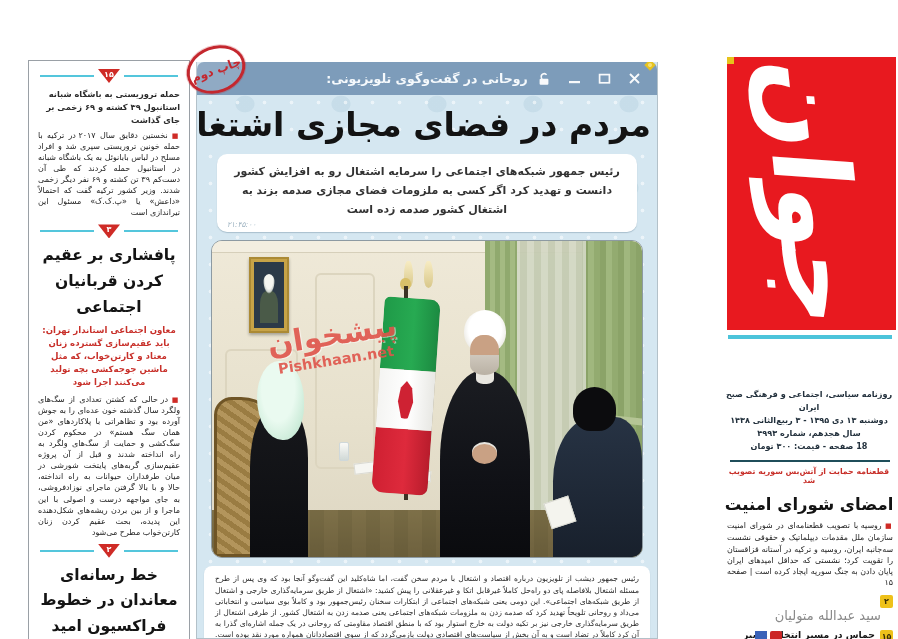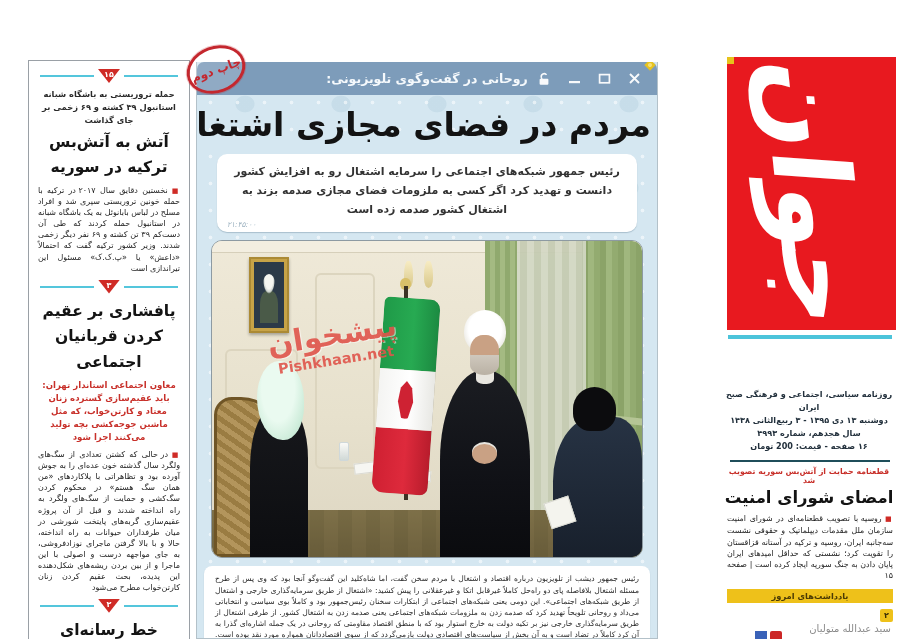--- a/index.html
+++ b/index.html
@@ -16,21 +16,21 @@
     border: 1px solid #9aa0a6; border-bottom: none; background: #fff;
     padding: 2px 9px; overflow: hidden;
   }
   .sep { display: flex; align-items: center; gap: 4px; margin: 6px 2px 5px; }
   .sep .ln { flex: 1; height: 2px; background: #54c6dc; }
   .sep .tri {
     width: 22px; height: 14px; background: #cf2b26; color: #fff;
     clip-path: polygon(0 0, 100% 0, 50% 100%);
     font-size: 8px; line-height: 11px; text-align: center; font-weight: bold;
   }
-  .kicker-s { font-size: 8.3px; font-weight: bold; color: #2b2b2b; text-align: center; line-height: 1.55; margin: 2px 0 3px; }
+  .kicker-s { font-size: 8.3px; font-weight: bold; color: #2b2b2b; line-height: 1.55; margin: 2px 0 3px; }
   .hl { font-size: 15.5px; font-weight: bold; color: #141414; text-align: center; line-height: 1.65; margin: 2px 0 4px; }
   .subhead-red { font-size: 8.6px; font-weight: bold; color: #c8302a; text-align: center; line-height: 1.5; margin: 1px 0 5px; }
   .body-s { font-size: 8px; color: #222; text-align: justify; line-height: 1.38; }
   .bullet::before { content: "■ "; color: #cf2b26; font-size: 7px; }
 
   
   .center {
     position: absolute; left: 196px; top: 62px; width: 462px; height: 577px;
     background-color: #d5e7f1;
     background-image:
@@ -164,52 +164,51 @@
   .logo-corner { position: absolute; left: -3px; top: -3px; width: 10px; height: 10px; background: #e7c31b; z-index: 2; }
   .logo-text {
     position: absolute; left: 50%; top: 50%;
     transform: translate(-50%, -50%) rotate(84deg) skewX(-10deg);
     font-size: 105px; font-weight: bold; color: #fff; line-height: 1; white-space: nowrap;
   }
   .cyan-rule { height: 4px; background: #4cc4da; margin: 5px 4px 0 6px; }
   .masthead-info { padding: 5px 2px 3px; margin-top: 44px; }
   .masthead-info div { font-size: 8.1px; color: #22303c; text-align: center; line-height: 1.62; font-weight: bold; }
   .dark-rule { height: 2px; background: #1f4e5a; margin: 3px 6px 5px 8px; }
-  .rs-kicker { font-size: 7.8px; font-weight: bold; color: #c8302a; text-align: center; margin: 2px 0 1px; }
+  .rs-kicker { font-size: 7.8px; font-weight: bold; color: #c8302a; text-align: center; margin: 2px 0 8px; }
   .rs-hl { font-size: 16.5px; font-weight: bold; color: #131313; text-align: center; line-height: 1.45; }
   .rs-body { font-size: 7.9px; color: #222; text-align: justify; line-height: 1.42; margin: 4px 3px 4px 5px; }
   .notes-header { margin: 7px 3px 0 5px; height: 14px; background: #eec11a;
     display: flex; align-items: center; justify-content: center;
     font-size: 8.3px; font-weight: bold; color: #4a3a04; }
   .notes { list-style: none; margin: 5px 3px 0 5px; }
   .note { margin-bottom: 5px; }
   .note-line { display: flex; align-items: flex-start; gap: 5px; }
   .note-badge { flex: 0 0 13px; width: 13px; height: 13px; margin-top: 1px; background: #eec11a;
     color: #3b2f05; font-size: 8px; font-weight: bold; display: flex; align-items: center; justify-content: center; border-radius: 2px; }
   .note-title { font-size: 9.3px; font-weight: bold; color: #151515; line-height: 1.35; }
-  .note-author { font-size: 10px; color: #8a8a8a; margin-right: 2px; line-height: 1.3; }
+  .note-author { font-size: 13px; color: #8a8a8a; margin-right: 12px; line-height: 1.3; }
   .cut-logo { position: absolute; left: 33px; top: 576px; display: flex; gap: 3px; direction: ltr; }
   .cut-logo .b1 { width: 12px; height: 10px; background: #3a62b8; }
   .cut-logo .b2 { width: 12px; height: 10px; background: #cc2626; border-radius: 2px 2px 0 0; }
 </style>
 </head>
 <body>
 
 <div id="page">
 
   <aside class="left-col">
 
     <div class="sep">
       <span class="ln"></span>
       <span class="tri">۱۵</span>
       <span class="ln"></span>
     </div>
     <article>
       <div class="kicker-s">حمله تروریستی به باشگاه شبانه استانبول ۳۹ کشته و ۶۹ زخمی بر جای گذاشت</div>
-      <h3 class="hl">آتش به آتش‌بس ترکیه در سوریه</h3>
       <p class="body-s bullet">نخستین دقایق سال ۲۰۱۷ در ترکیه با حمله خونین تروریستی سپری شد و افراد مسلح در لباس بابانوئل به یک باشگاه شبانه در استانبول حمله کردند که طی آن دست‌کم ۳۹ تن کشته و ۶۹ نفر دیگر زخمی شدند. وزیر کشور ترکیه گفت که احتمالاً «داعش» یا «پ.ک.ک» مسئول این تیراندازی است</p>
     </article>
 
     <div class="sep">
       <span class="ln"></span>
       <span class="tri">۳</span>
       <span class="ln"></span>
     </div>
     <article>
       <h3 class="hl">پافشاری بر عقیم کردن قربانیان اجتماعی</h3>
@@ -324,31 +323,30 @@
   <aside class="right-col">
     <div class="logo-box">
       <span class="logo-corner"></span>
       <span class="logo-text">جوان</span>
     </div>
     <div class="cyan-rule"></div>
     <div class="masthead-info">
       <div>روزنامه سیاسی، اجتماعی و فرهنگی صبح ایران</div>
       <div>دوشنبه ۱۳ دی ۱۳۹۵ - ۳ ربیع‌الثانی ۱۴۳۸</div>
       <div>سال هجدهم، شماره ۴۹۹۳</div>
-      <div>۱۶ صفحه - قیمت: 200 تومان</div>
+      <div>18 صفحه - قیمت: ۳۰۰ تومان</div>
     </div>
     <div class="dark-rule"></div>
 
     <section>
       <div class="rs-kicker">قطعنامه حمایت از آتش‌بس سوریه تصویب شد</div>
       <h2 class="rs-hl">امضای شورای امنیت</h2>
       <p class="rs-body bullet">روسیه با تصویب قطعنامه‌ای در شورای امنیت سازمان ملل مقدمات دیپلماتیک و حقوقی نشست سه‌جانبه ایران، روسیه و ترکیه در آستانه قزاقستان را تقویت کرد؛ نشستی که حداقل امیدهای ایران پایان دادن به جنگ سوریه ایجاد کرده است | صفحه ۱۵</p>
     </section>
 
-    <div class="notes-header">یادداشت‌های امروز</div>
     <ul class="notes">
       <li class="note">
         <div class="note-line">
           <span class="note-badge">۲</span>
         </div>
         <div class="note-author">سید عبدالله متولیان</div>
       </li>
       <li class="note">
         <div class="note-line">
           <span class="note-badge">۱۵</span>

